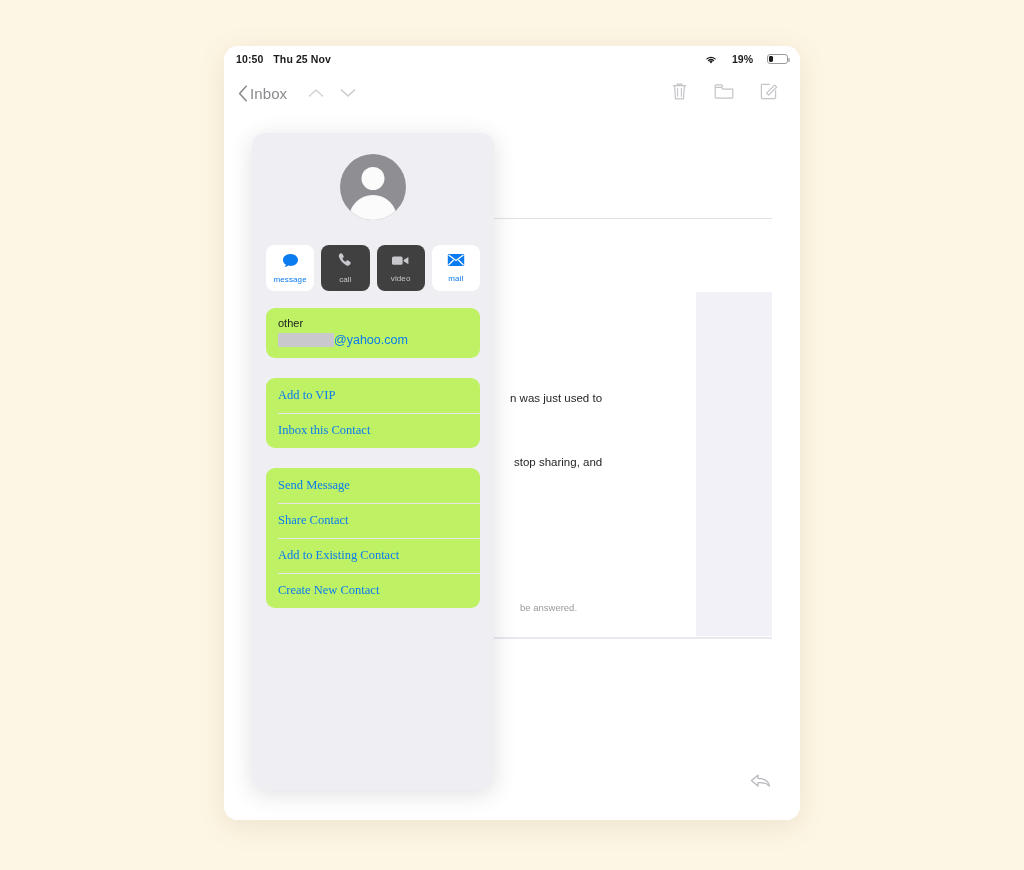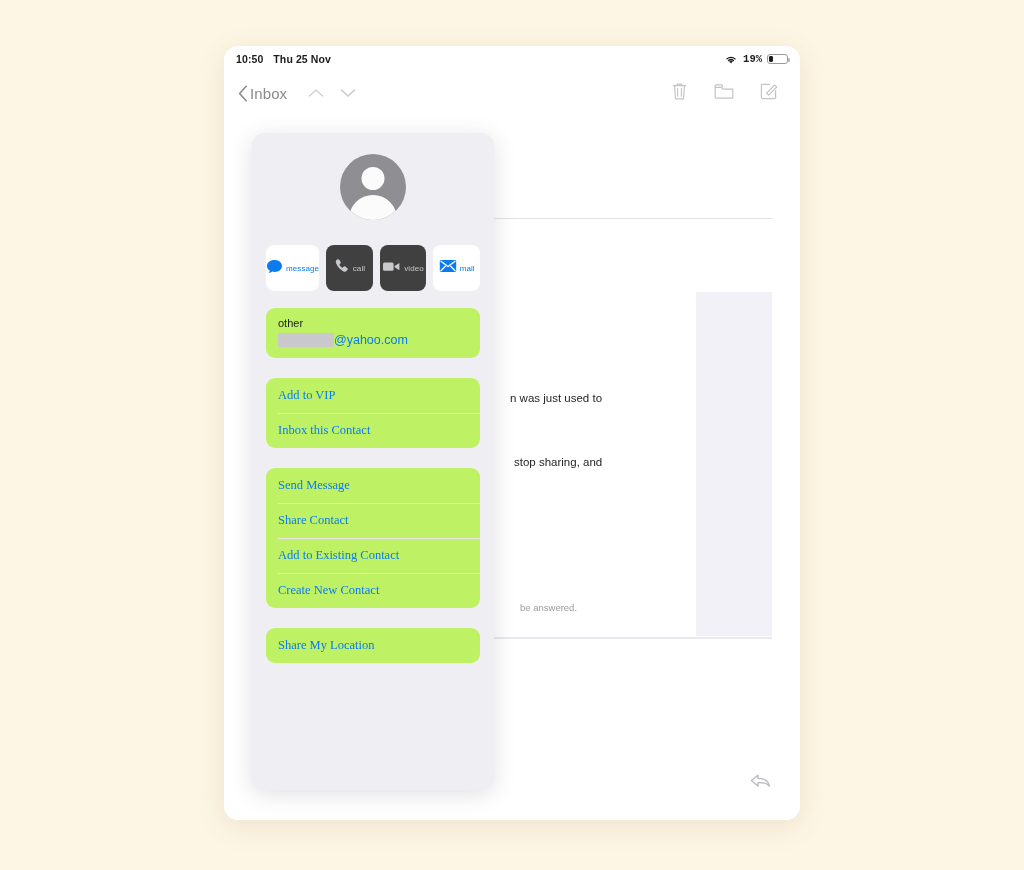--- a/index.html
+++ b/index.html
@@ -41,22 +41,21 @@
     font-size: 10.5px;
     font-weight: bold;
     color: #1b1b1b;
   }
   #statusbar .time { margin-right: 10px; letter-spacing: .1px; }
   #statusbar .date { letter-spacing: .1px; }
   #statusbar .right {
     margin-left: auto;
     display: flex;
     align-items: center;
-    gap: 5px;
-    font-family: Liberation Mono, monospace;
+    gap: 14px;
   }
   .wifi-ico { display: block; }
   .batt {
     position: relative;
     width: 21px; height: 10.5px;
     border: 1.2px solid #9a9a9a;
     border-radius: 3px;
     box-sizing: border-box;
   }
   .batt::after {
@@ -237,20 +236,21 @@
     gap: 7px;
     padding: 0 14px;
     margin-top: 4px;
   }
   .act-btn {
     flex: 1;
     height: 46px;
     background: #ffffff;
     border-radius: 8px;
     display: flex;
+    flex-direction: column;
     align-items: center;
     justify-content: center;
     gap: 3px;
   }
   .act-btn .act-label {
     font-size: 8px;
     color: #0b7bf0;
     letter-spacing: .1px;
   }
   .act-btn.disabled { background: #404040; }
@@ -475,18 +475,15 @@
       <div class="pop-item">Inbox this Contact</div>
     </div>
 
     <div class="pop-group gap-lg">
       <div class="pop-item">Send Message</div>
       <div class="pop-item">Share Contact</div>
       <div class="pop-item">Add to Existing Contact</div>
       <div class="pop-item">Create New Contact</div>
     </div>
 
-    <div class="pop-group gap-lg">
-      <div class="pop-item">Share My Location</div>
-    </div>
 
   </div>
 </div>
 
 </body></html>

